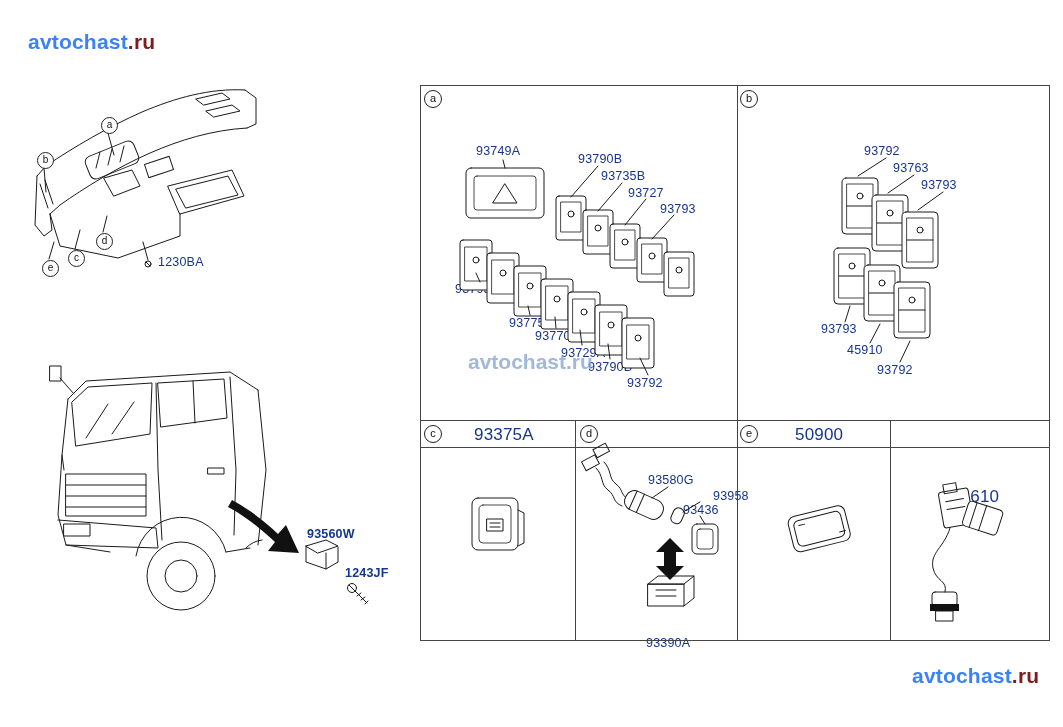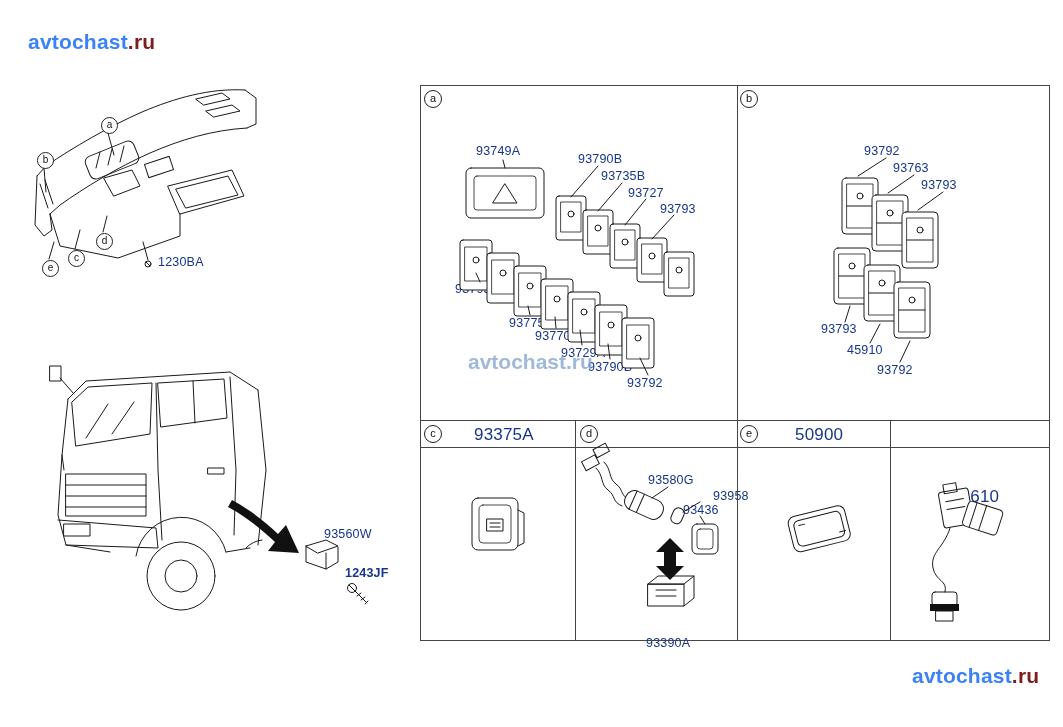--- a/index.html
+++ b/index.html
@@ -270,21 +270,21 @@
 </div>
 <div class="watermark">avtochast.ru</div>
 
 <div class="callout" style="left:101px; top:117px;">a</div>
 <div class="callout" style="left:37px;  top:152px;">b</div>
 <div class="callout" style="left:68px;  top:250px;">c</div>
 <div class="callout" style="left:96px;  top:233px;">d</div>
 <div class="callout" style="left:42px;  top:260px;">e</div>
 <div class="label" style="left:158px; top:255px;">1230BA</div>
 
-<div class="label" style="left:324px; top:527px;">93560W</div>
+<div class="label" style="left:307px; top:527px;font-weight:bold;">93560W</div>
 <div class="label" style="left:345px; top:566px;font-weight:bold;">1243JF</div>
 
 <div class="callout cell-letter" style="left:424px; top:90px;">a</div>
 <div class="callout cell-letter" style="left:740px; top:90px;">b</div>
 <div class="callout cell-letter" style="left:424px; top:425px;">c</div>
 <div class="callout cell-letter" style="left:580px; top:425px;">d</div>
 <div class="callout cell-letter" style="left:740px; top:425px;">e</div>
 
 <div class="label header-label" style="left:474px; top:425px;">93375A</div>
 <div class="label header-label" style="left:795px; top:425px;">50900</div>

